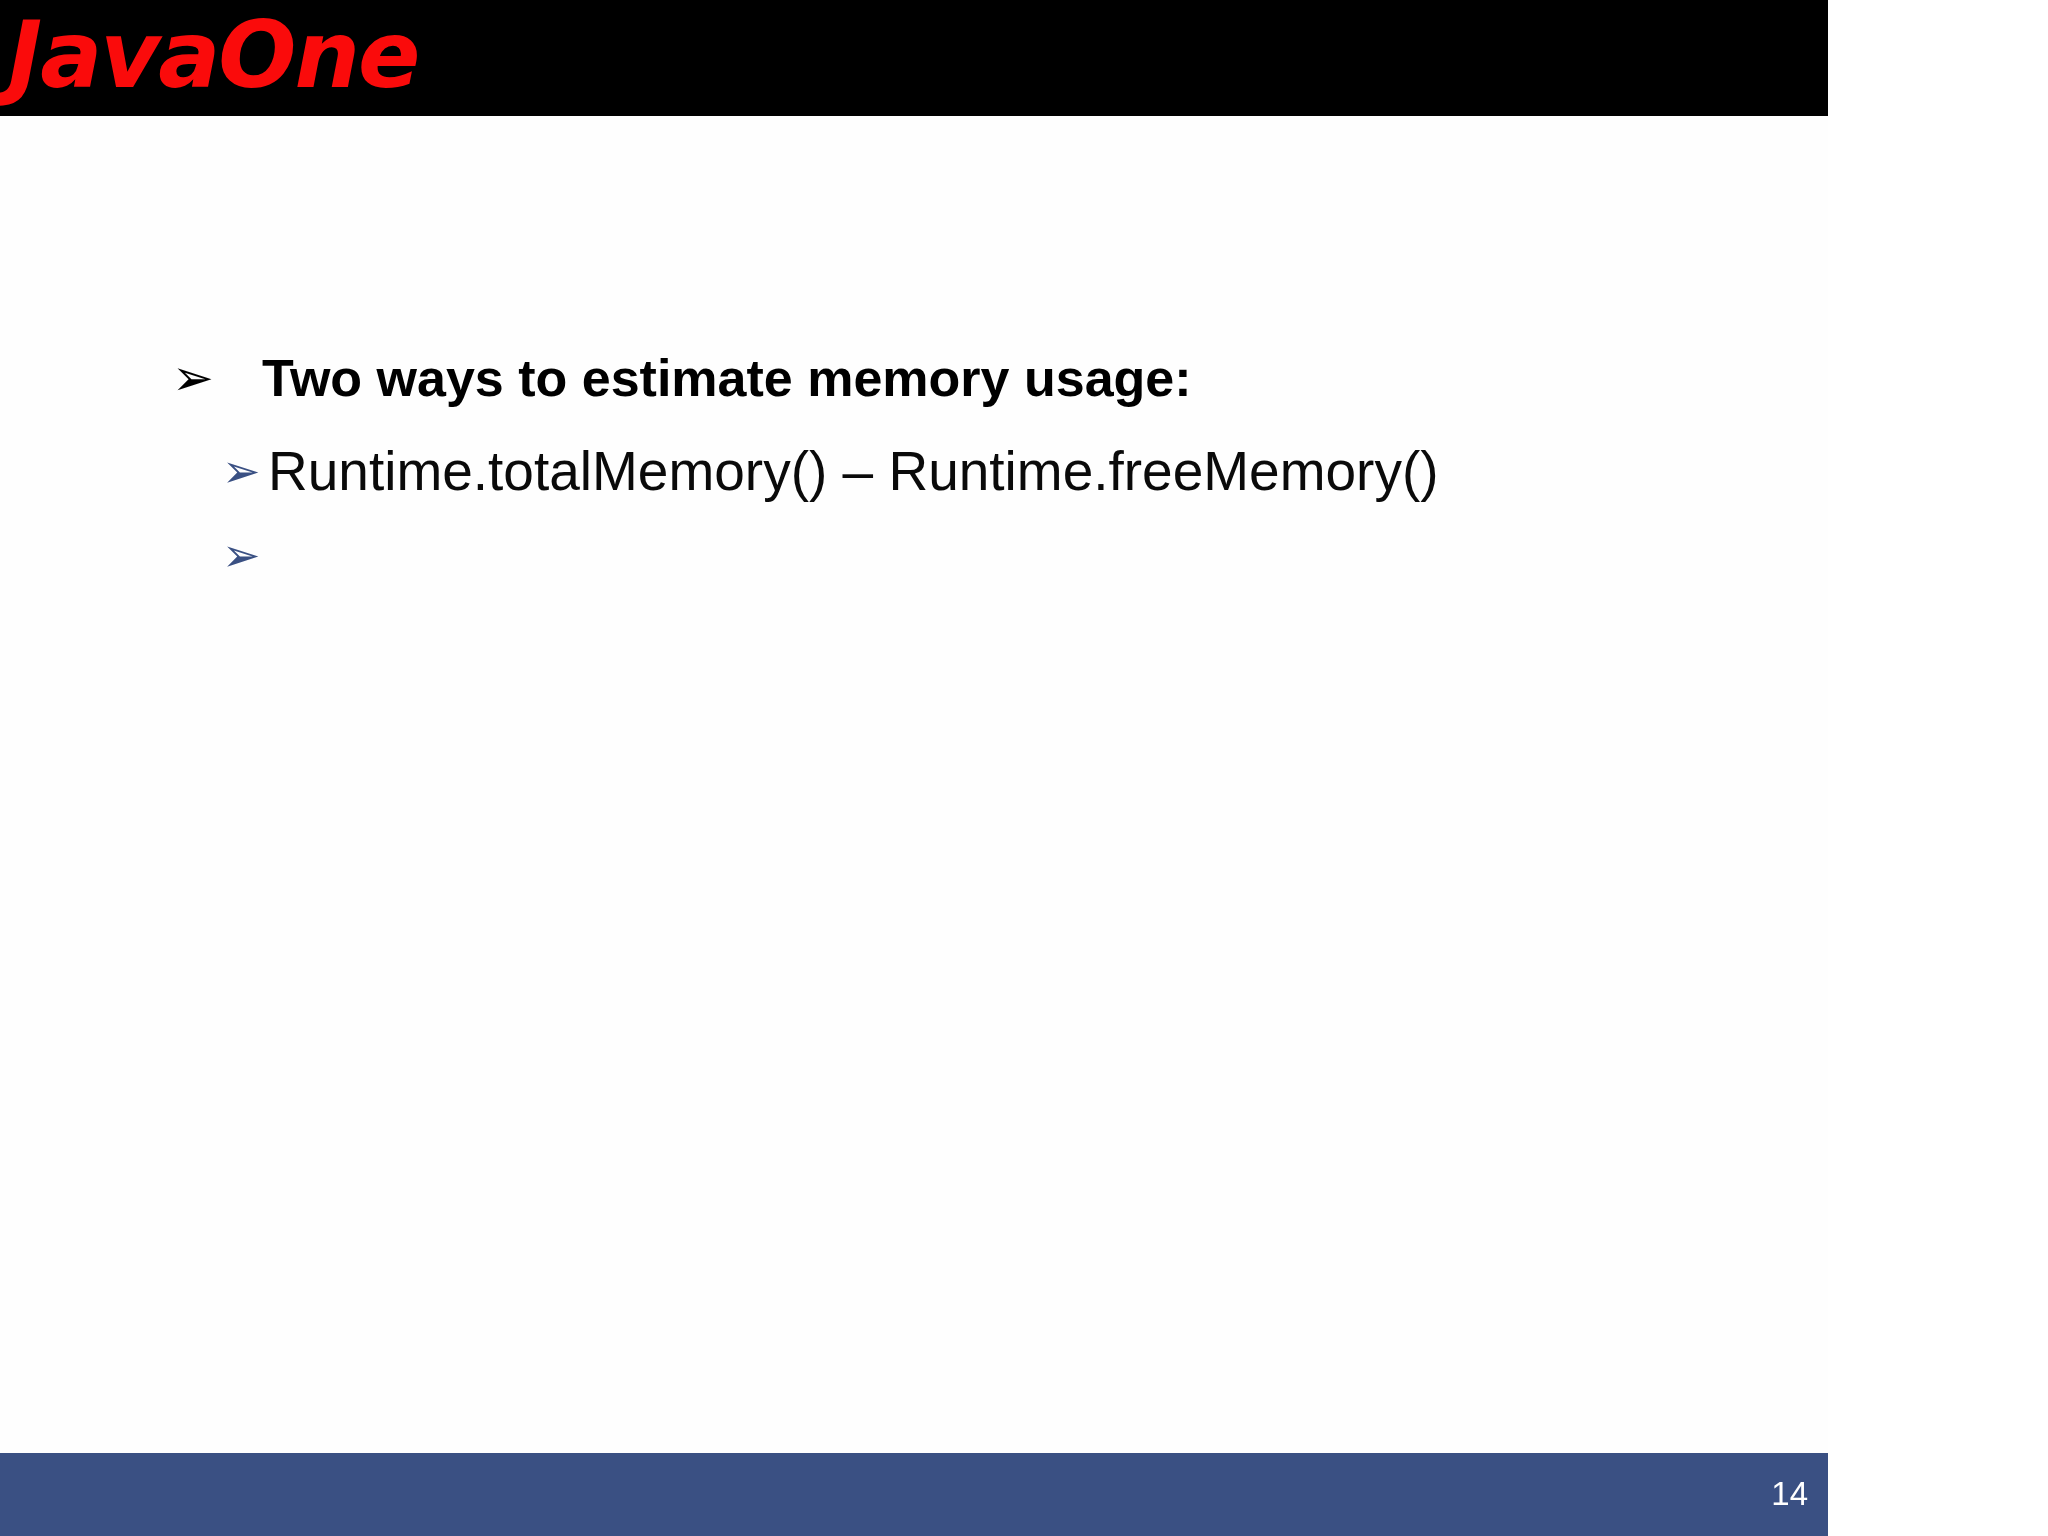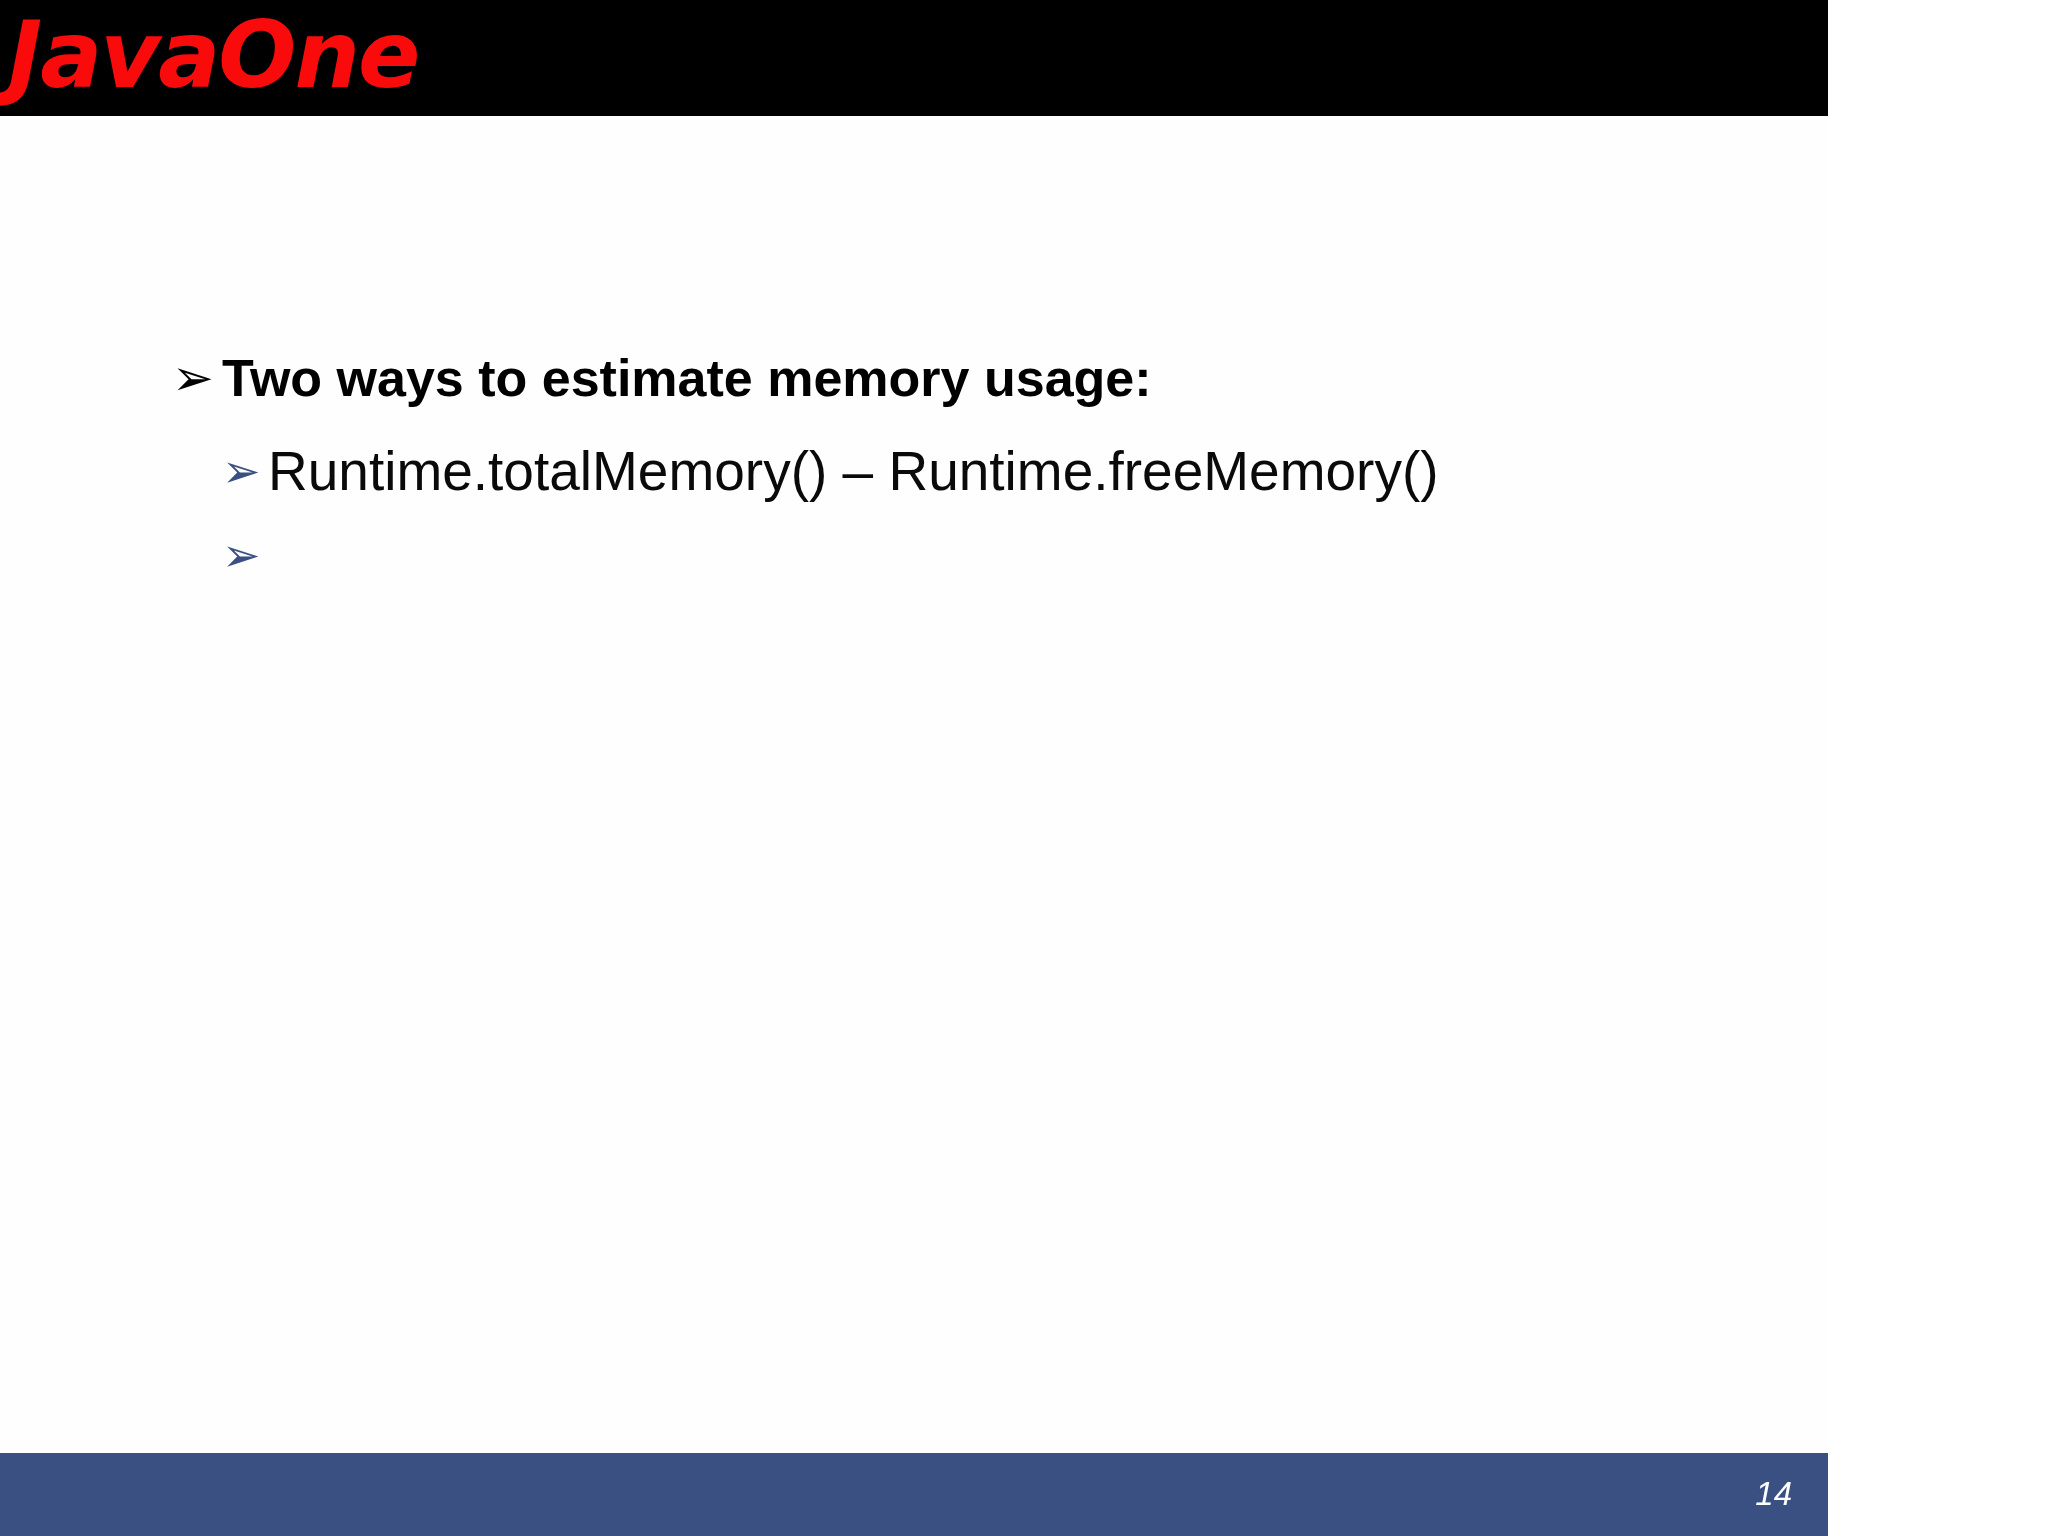--- a/index.html
+++ b/index.html
@@ -94,20 +94,21 @@
     color: #000000;
     font-size: 50px;
     line-height: 64px;
     width: 50px;
   }
   .level-1 .bullet-text {
     color: #000000;
     font-size: 52px;
     font-weight: 700;
     line-height: 64px;
+    margin-left: 40px;
   }
 
   
   .level-2 {
     padding-left: 222px;
     margin-bottom: 18px;
   }
   .level-2 .bullet-glyph {
     color: #3a5083;
     font-size: 46px;
@@ -126,28 +127,27 @@
     position: absolute;
     left: 0;
     top: 1453px;
     width: 2048px;
     height: 83px;
     background: #3a5083;
   }
 
   #page-number {
     position: absolute;
-    right: 256px;
+    right: 240px;
     top: 22px;
     color: #ffffff;
     font-size: 33px;
     font-weight: 400;
     line-height: 38px;
     font-family: "Liberation Sans", sans-serif;
-    font-style: italic;
   }
 </style>
 </head>
 <body>
 
 <div id="slide">
 
   <div id="brand-bar">
     <div id="brand-logo">JavaOne</div>
   </div>

